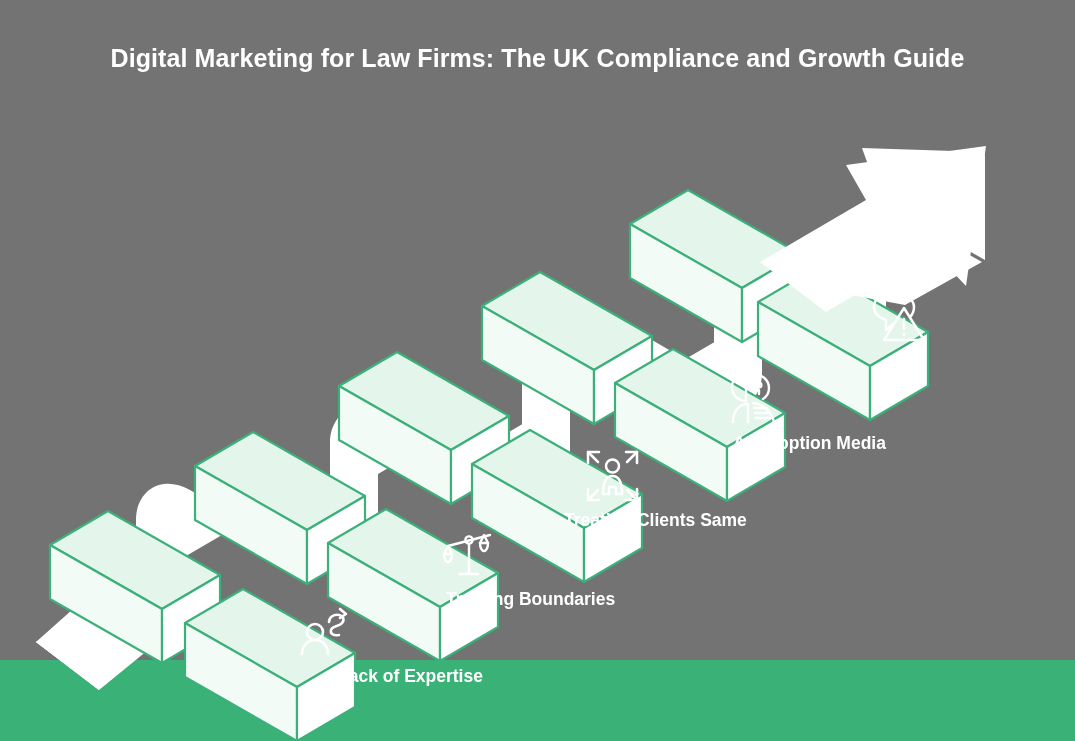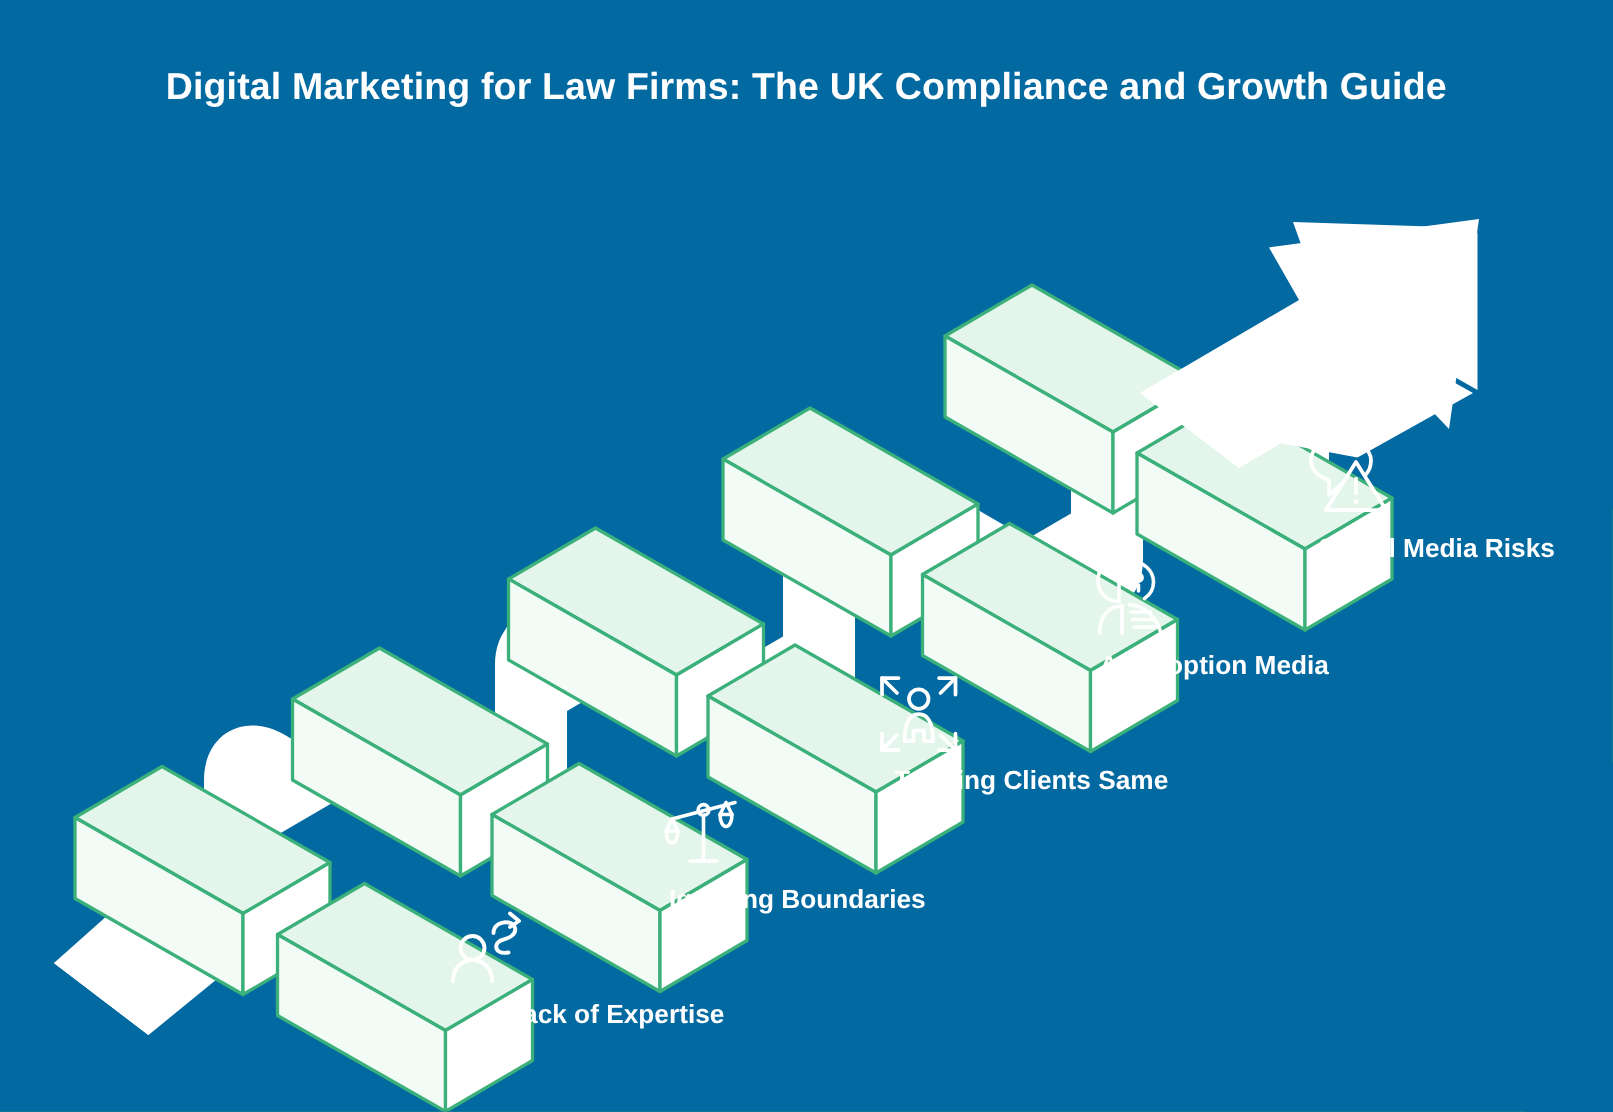--- a/index.html
+++ b/index.html
@@ -11,22 +11,22 @@
     width: 1075px;
     height: 741px;
     overflow: hidden;
     background: #39b177;
     font-family: "Liberation Sans", sans-serif;
     position: relative;
   }
   #infographic {
     position: relative;
     width: 1075px;
-    height: 741px;
-    background: #0369a1;
+    height: 660px;
+    background: #737373;
   }
   #page-title {
     position: absolute;
     left: 0;
     top: 44px;
     width: 1075px;
     text-align: center;
     color: #ffffff;
     font-size: 25px;
     font-weight: bold;
@@ -199,37 +199,37 @@
       <circle cx="26" cy="13" r="3.6"></circle>
       <line x1="26" y1="17" x2="26" y2="47"></line>
       <line x1="17" y1="47" x2="35" y2="47"></line>
       <line x1="5" y1="19" x2="47" y2="8"></line>
       <path d="M 1,27 L 9,27 L 5,19 Z" stroke-linejoin="round"></path>
       <path d="M 1,27 C 1,32 3,35 5,35 C 7,35 9,32 9,27"></path>
       <path d="M 37,16 L 45,16 L 41,8 Z" stroke-linejoin="round"></path>
       <path d="M 37,16 C 37,21 39,24 41,24 C 43,24 45,21 45,16"></path>
     </svg>
   </div>
-  <div class="stage-label" style="left:446px; top:589px;">Ignoring Boundaries</div>
+  <div class="stage-label" style="left:446px; top:589px;">Treating Boundaries</div>
 
   <div class="stage-icon" style="left:585px; top:449px;">
     <svg width="55" height="54" viewBox="0 0 55 54" xmlns="http://www.w3.org/2000/svg" fill="none" stroke="#ffffff" stroke-width="2.5" stroke-linecap="round" stroke-linejoin="round">
       <circle cx="27.5" cy="17" r="6.5"></circle>
       <path d="M 18,45 C 18,32 22,27 27.5,27 C 33,27 37,32 37,45 L 31,45 L 31,38 L 24,38 L 24,45 Z"></path>
       <path d="M 14,3 L 3,3 L 3,14"></path>
       <line x1="3" y1="3" x2="13" y2="13"></line>
       <path d="M 41,3 L 52,3 L 52,14"></path>
       <line x1="52" y1="3" x2="42" y2="13"></line>
       <path d="M 14,51 L 3,51 L 3,40"></path>
       <line x1="3" y1="51" x2="13" y2="41"></line>
       <path d="M 41,51 L 52,51 L 52,40"></path>
       <line x1="52" y1="51" x2="42" y2="41"></line>
     </svg>
   </div>
-  <div class="stage-label" style="left:596px; top:510px;">Treating Clients Same</div>
+  <div class="stage-label" style="left:564px; top:510px;">Treating Clients Same</div>
 
   <div class="stage-icon" style="left:729px; top:370px;">
     <svg width="52" height="54" viewBox="0 0 52 54" xmlns="http://www.w3.org/2000/svg" fill="none" stroke="#ffffff" stroke-width="2.4" stroke-linecap="round" stroke-linejoin="round">
       <path d="M 17,3 C 9,3 3,9 3,17 C 3,25 9,31 17,31"></path>
       <line x1="17" y1="3" x2="17" y2="31"></line>
       <path d="M 24,4 C 33,4 40,10 40,18 C 40,23 37,27 34,29"></path>
       <circle cx="30" cy="15" r="2.4"></circle>
       <line x1="30" y1="20" x2="30" y2="24"></line>
       <path d="M 4,52 C 4,41 10,34 19,34"></path>
       <line x1="19" y1="34" x2="19" y2="52"></line>
@@ -242,15 +242,14 @@
   <div class="stage-label" style="left:733px; top:433px;">AI Adoption Media</div>
 
   <div class="stage-icon" style="left:872px; top:291px;">
     <svg width="56" height="52" viewBox="0 0 56 52" xmlns="http://www.w3.org/2000/svg" fill="none" stroke="#ffffff" stroke-width="2.5" stroke-linecap="round" stroke-linejoin="round">
       <path d="M 38,26 C 41,23 42,19 42,16 C 42,8 33,2 21,2 C 9,2 2,8 2,16 C 2,22 7,27 14,29 L 14,39 L 22,32"></path>
       <path d="M 32,17 L 52,49 L 12,49 Z"></path>
       <line x1="32" y1="28" x2="32" y2="38"></line>
       <circle cx="32" cy="43.5" r="1.5" fill="#ffffff" stroke="none"></circle>
     </svg>
   </div>
-  <div class="stage-label" style="left:879px; top:355px;">Social Media Risks</div>
 
 </div>
 
 </body></html>

